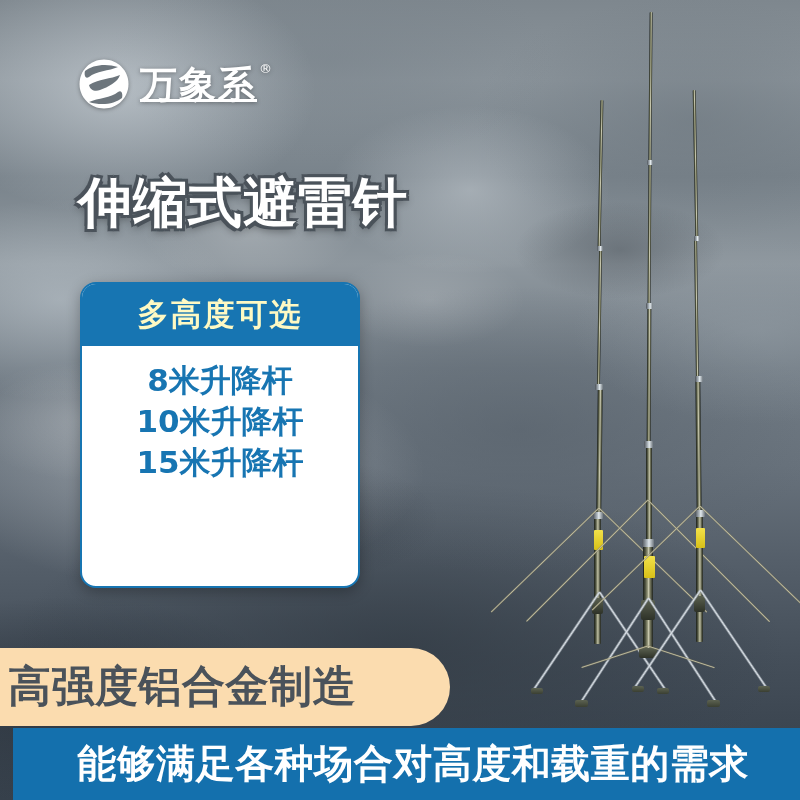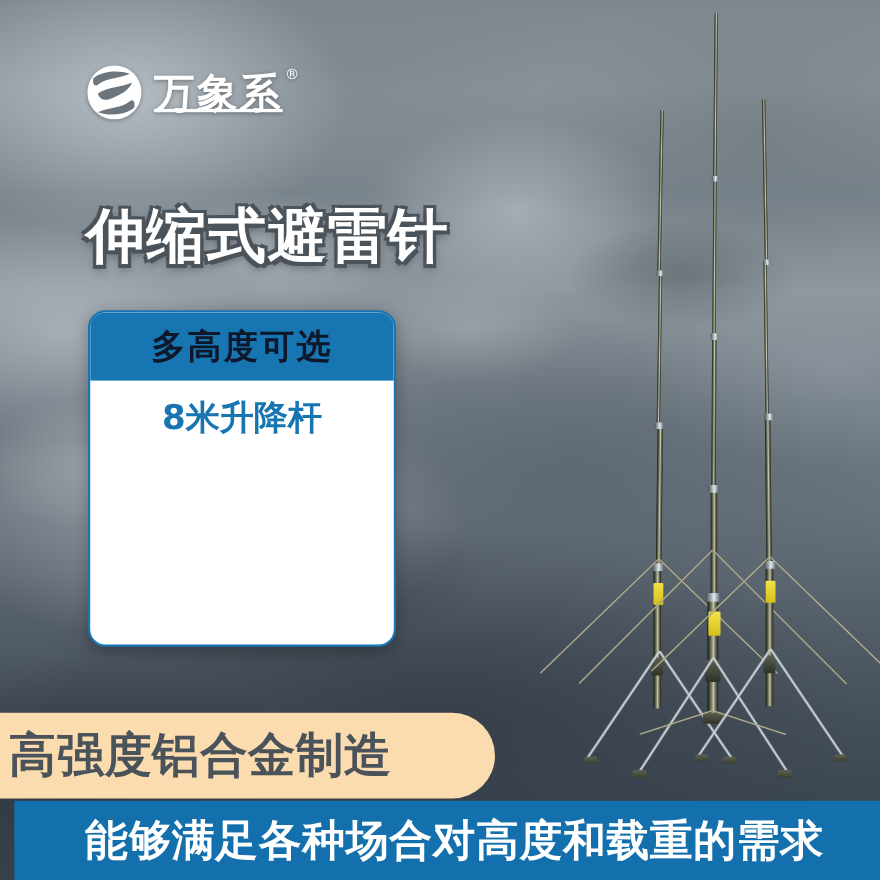--- a/index.html
+++ b/index.html
@@ -112,21 +112,21 @@
     font-family: "DejaVu Sans", "Liberation Sans", sans-serif;
     text-decoration: underline;
   }
   .logo-r {
     position: absolute; top: -4px; right: -17px;
     font-size: 13px; font-weight: 400; color: #ffffff;
   }
 
   
   .title {
-    position: absolute; left: 78px; top: 184px;
+    position: absolute; left: 78px; top: 172px;
     font-size: 54px; font-weight: 700; color: #ffffff;
     letter-spacing: 1px; line-height: 1.15;
     font-family: "DejaVu Sans", "Liberation Sans", sans-serif;
     text-shadow:
       2px 0 0 #4b535b, -2px 0 0 #4b535b, 0 2px 0 #4b535b, 0 -2px 0 #4b535b,
       2px 2px 0 #4b535b, -2px 2px 0 #4b535b, 2px -2px 0 #4b535b, -2px -2px 0 #4b535b,
       3px 3px 0 #4b535b, -3px 3px 0 #4b535b, 3px -3px 0 #4b535b, -3px -3px 0 #4b535b,
       0 4px 9px rgba(0,0,0,0.45);
   }
 
@@ -139,21 +139,21 @@
     border-radius: 16px;
     overflow: hidden;
     box-shadow: 0 4px 14px rgba(0,0,0,0.28);
   }
   .card-head {
     height: 62px;
     background: #1775b2;
     display: flex; align-items: center; justify-content: center;
   }
   .card-head span {
-    color: #0f172a; font-size: 31px; font-weight: 700; letter-spacing: 2px;
+    color: #fef9c3; font-size: 31px; font-weight: 700; letter-spacing: 2px;
     font-family: "DejaVu Sans", "Liberation Sans", sans-serif;
   }
   .card-body {
     padding: 16px 0 10px;
     display: flex; flex-direction: column; align-items: center; gap: 4px;
   }
   .opt {
     color: #1775b2; font-size: 31px; font-weight: 700; letter-spacing: 0px;
     line-height: 1.2;
     font-family: "DejaVu Sans", "Liberation Sans", sans-serif;
@@ -276,20 +276,22 @@
   </div>
 
   <div class="title">伸缩式避雷针</div>
 
   <div class="card">
     <div class="card-head">
       <span>多高度可选</span>
     </div>
     <div class="card-body">
       <div class="opt">8米升降杆</div>
+      <div class="opt">10米升降杆</div>
+      <div class="opt">15米升降杆</div>
     </div>
   </div>
 
   <div class="banner-cream">
     <span>高强度铝合金制造</span>
   </div>
   <div class="banner-blue">
     <span>能够满足各种场合对高度和载重的需求</span>
   </div>
 

